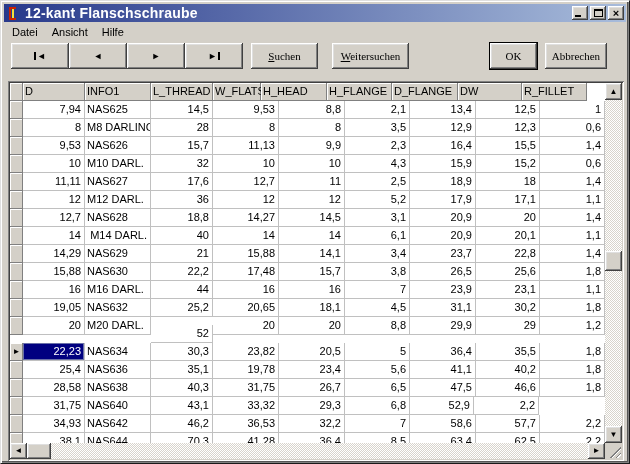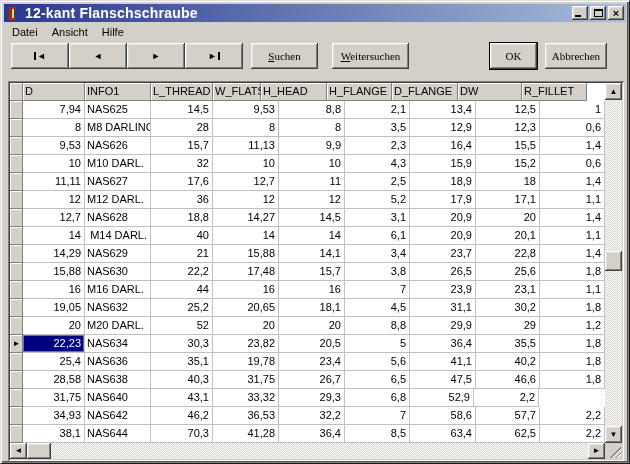--- a/index.html
+++ b/index.html
@@ -324,21 +324,21 @@
             <div class="cell ar" style="width: 66px;">18,1</div>
             <div class="cell ar" style="width: 65px;">4,5</div>
             <div class="cell ar" style="width: 66px;">31,1</div>
             <div class="cell ar" style="width: 64px;">30,2</div>
             <div class="cell ar" style="width: 65px;">1,8</div>
           </div>
           <div class="grow">
             <div class="rh"></div>
             <div class="cell ar" style="width: 62px;">20</div>
             <div class="cell al" style="width: 66px;">M20 DARL.</div>
-            <div class="cell ar" style="width: 62px;">52</div>
+            <div class="cell ar" style="width: 62px; margin-top: 8px;">52</div>
             <div class="cell ar" style="width: 66px;">20</div>
             <div class="cell ar" style="width: 66px;">20</div>
             <div class="cell ar" style="width: 65px;">8,8</div>
             <div class="cell ar" style="width: 66px;">29,9</div>
             <div class="cell ar" style="width: 64px;">29</div>
             <div class="cell ar" style="width: 65px;">1,2</div>
           </div>
           <div class="grow">
             <div class="rh">►</div>
             <div class="cell ar sel" style="width: 62px;">22,23</div>

